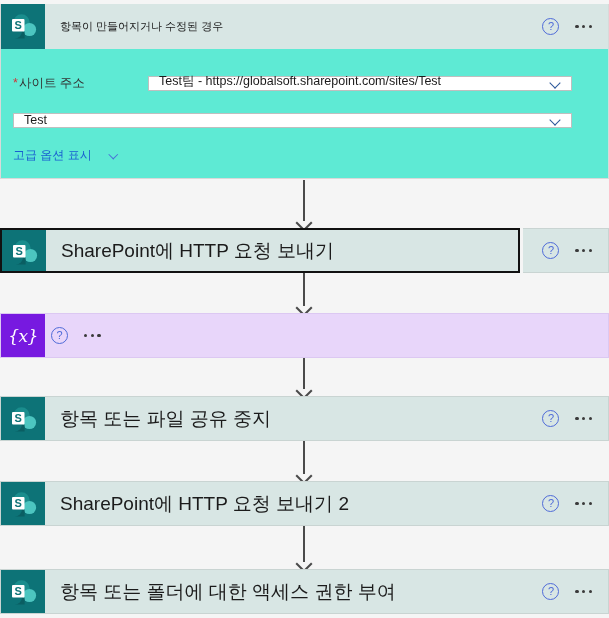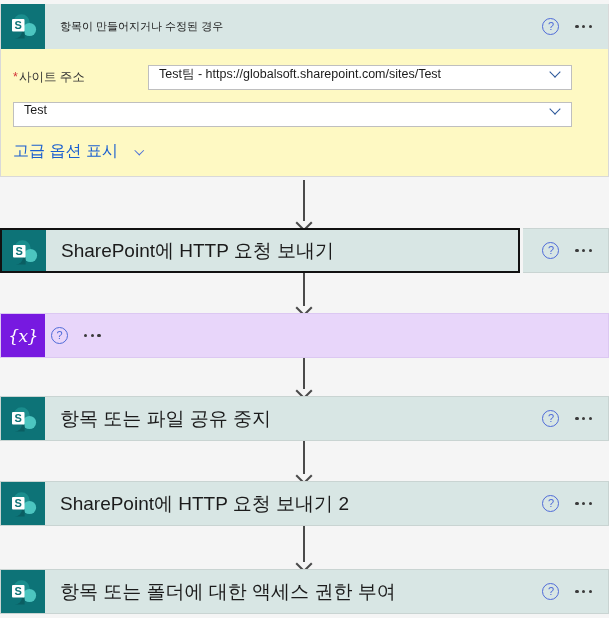--- a/index.html
+++ b/index.html
@@ -114,45 +114,45 @@
   }
   #trigger-header {
     display: flex;
     align-items: stretch;
     height: 45px;
     background: #d8e6e4;
   }
   #trigger-header .card-title { font-size: 11px; }
 
   #trigger-body {
-    background: #fef9c3;
-    padding: 10px 0 0 0;
+    background: #5eead4;
+    padding: 16px 0 0 0;
   }
   .field-row {
     display: flex;
     align-items: center;
     height: 37px;
     padding: 0 36px 0 12px;
   }
   .field-label {
     width: 135px;
     min-width: 135px;
     font-size: 12.5px;
     color: #333333;
     white-space: nowrap;
   }
   .req-star { color: #d13438; margin-right: 1px; }
 
   .combo {
     flex: 1;
-    height: 25px;
+    height: 15px;
     border: 1px solid #bfbfbf;
     background: #ffffff;
     display: flex;
-    align-items: flex-start;
+    align-items: flex-end;
     padding: 0 8px 0 10px;
     font-size: 12.5px;
     color: #1b1b1b;
     position: relative;
     cursor: pointer;
   }
   .combo .val {
     flex: 1;
     white-space: nowrap;
     overflow: hidden;
@@ -176,21 +176,21 @@
     border-right-width: 1.4px;
     border-bottom-width: 1.4px;
     border-color: #4a6fd8;
   }
 
   #advanced-link {
     display: flex;
     align-items: center;
     gap: 17px;
     padding: 8px 0 14px 12px;
-    font-size: 16px;
+    font-size: 12px;
     color: #1a5fd0;
     cursor: pointer;
     width: max-content;
   }
 
   
   .connector {
     position: absolute;
     left: 303px;
     width: 2px;

